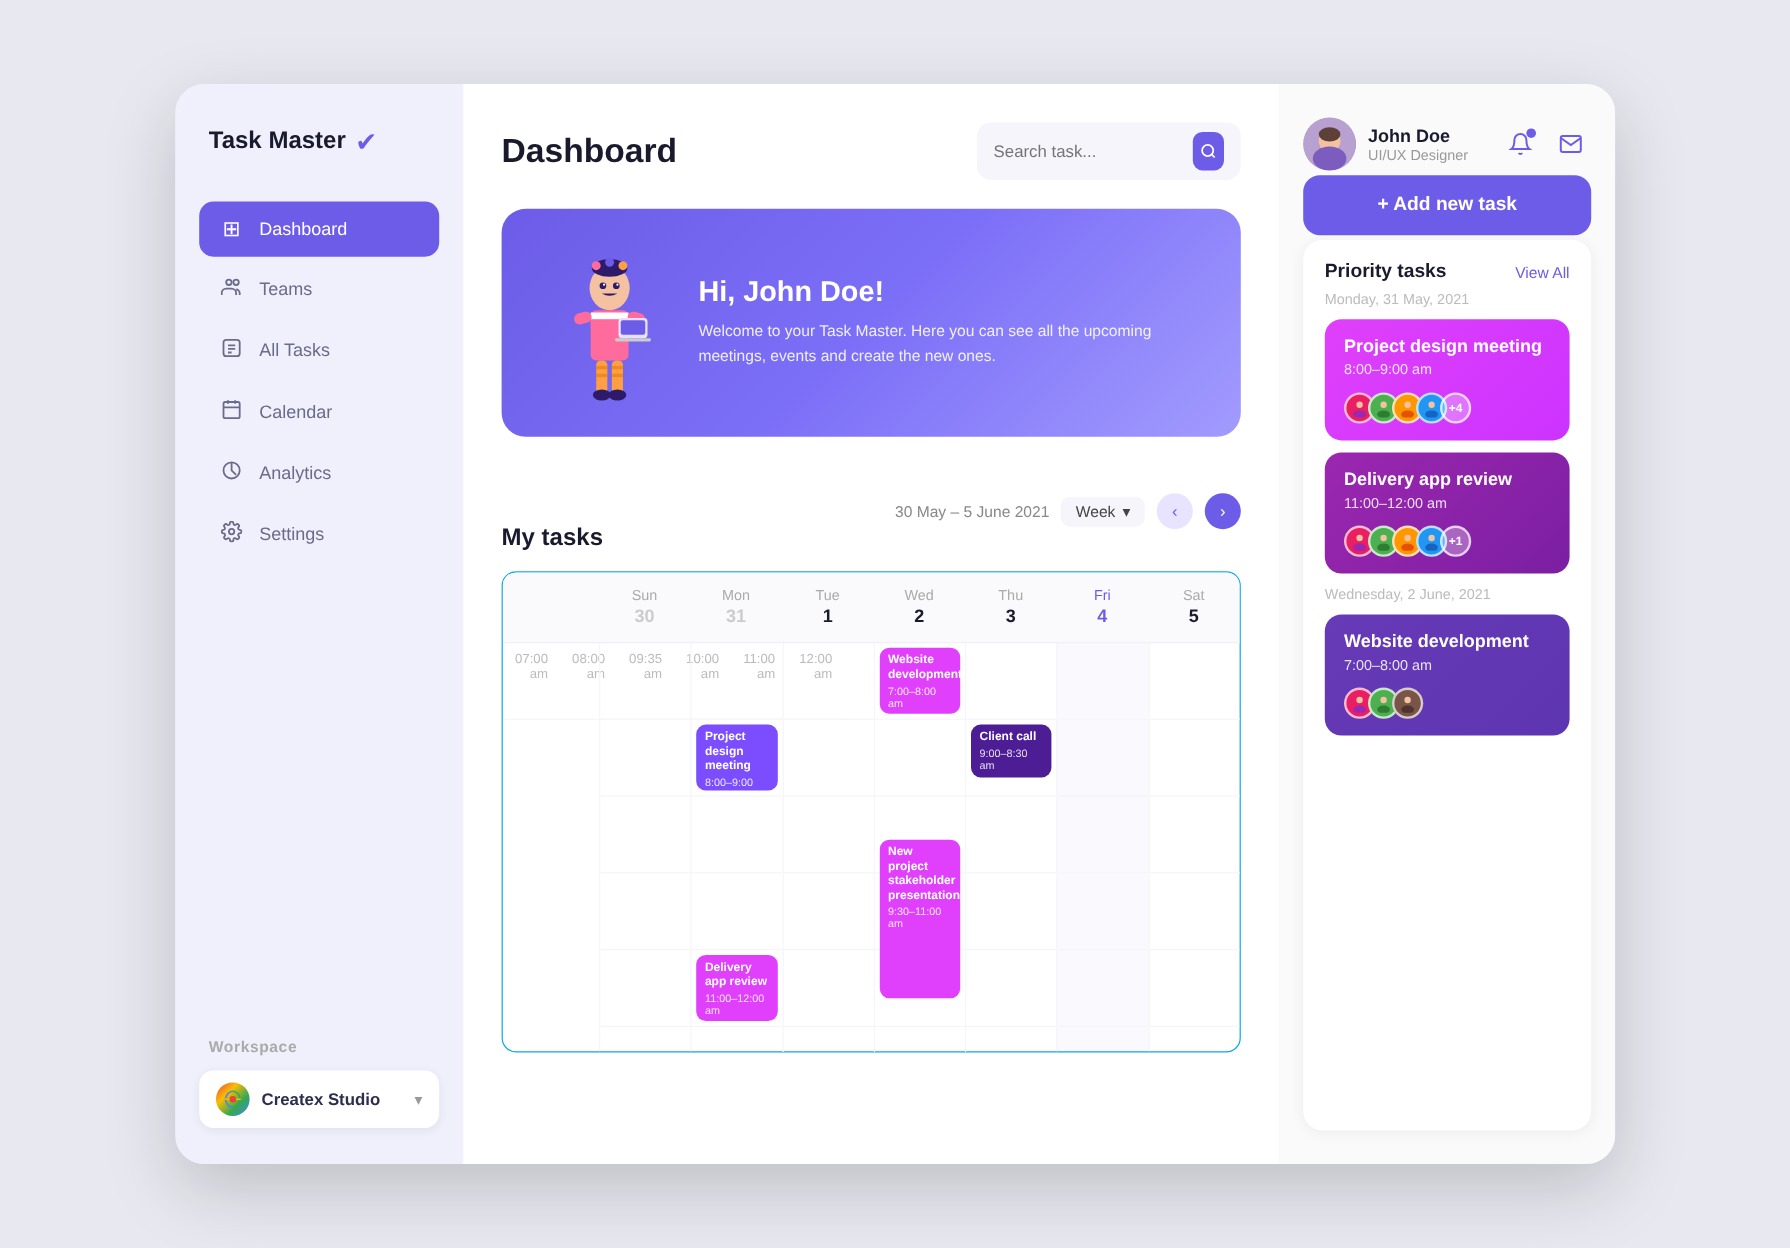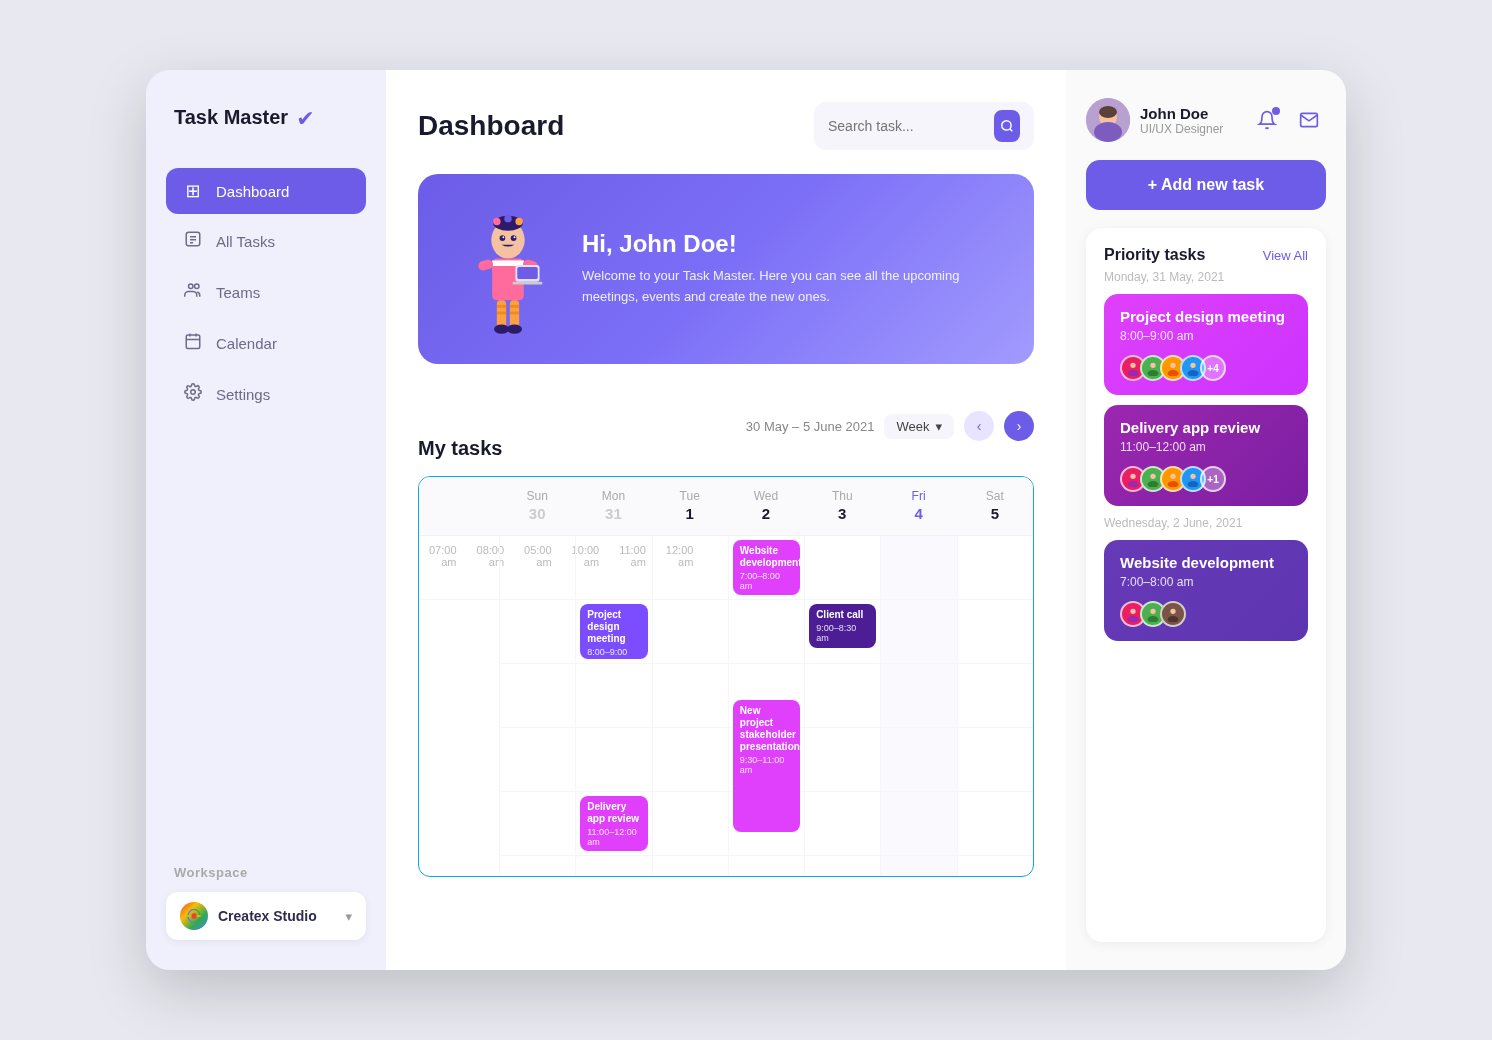--- a/index.html
+++ b/index.html
@@ -301,21 +301,21 @@
     .task-block-time { font-size: 9px; opacity: 0.85; }
 
     
     .right-panel {
       width: 280px;
       min-width: 280px;
       background: #fafafa;
       padding: 28px 20px;
       display: flex;
       flex-direction: column;
-      gap: 18px;
+      gap: 4px;
     }
     .user-header {
       display: flex;
       align-items: center;
       justify-content: space-between;
     }
     .user-info {
       display: flex;
       align-items: center;
       gap: 10px;
@@ -464,53 +464,62 @@
 
   <div class="sidebar">
     <div class="sidebar-logo">
       <span class="sidebar-logo-text">Task Master</span>
       <span style="color:#6c5ce7;font-size:22px;">✔</span>
     </div>
 
     <div class="nav-item active">
       <span class="nav-icon">⊞</span>
       <span>Dashboard</span>
+    </div>
+    <div class="nav-item">
+      <span class="nav-icon">
+        <svg width="18" height="18" viewBox="0 0 24 24" fill="none" stroke="#6b6b8a" stroke-width="2">
+            <circle cx="9" cy="7" r="3"></circle>
+            <circle cx="17" cy="7" r="3"></circle>
+            <path d="M1 21v-2a5 5 0 0 1 5-5h6a5 5 0 0 1 5 5v2"></path>
+            <path d="M17 15a4 4 0 0 1 4 4v2"></path>
+          </svg>
+      </span>
+      <span>Teams</span>
     </div>
     <div class="nav-item">
       <span class="nav-icon">
         <svg width="18" height="18" viewBox="0 0 24 24" fill="none" stroke="#6b6b8a" stroke-width="2">
             <rect x="3" y="3" width="18" height="18" rx="3"></rect>
             <line x1="8" y1="9" x2="16" y2="9"></line>
             <line x1="8" y1="13" x2="16" y2="13"></line>
             <line x1="8" y1="17" x2="12" y2="17"></line>
           </svg>
       </span>
       <span>All Tasks</span>
     </div>
     <div class="nav-item">
       <span class="nav-icon">
         <svg width="18" height="18" viewBox="0 0 24 24" fill="none" stroke="#6b6b8a" stroke-width="2">
-            <circle cx="9" cy="7" r="3"></circle>
-            <circle cx="17" cy="7" r="3"></circle>
-            <path d="M1 21v-2a5 5 0 0 1 5-5h6a5 5 0 0 1 5 5v2"></path>
-            <path d="M17 15a4 4 0 0 1 4 4v2"></path>
-          </svg>
-      </span>
-      <span>Teams</span>
-    </div>
-    <div class="nav-item">
-      <span class="nav-icon">
-        <svg width="18" height="18" viewBox="0 0 24 24" fill="none" stroke="#6b6b8a" stroke-width="2">
             <rect x="3" y="4" width="18" height="18" rx="2"></rect>
             <line x1="16" y1="2" x2="16" y2="6"></line>
             <line x1="8" y1="2" x2="8" y2="6"></line>
             <line x1="3" y1="10" x2="21" y2="10"></line>
           </svg>
       </span>
       <span>Calendar</span>
+    </div>
+    <div class="nav-item">
+      <span class="nav-icon">
+        <svg width="18" height="18" viewBox="0 0 24 24" fill="none" stroke="#6b6b8a" stroke-width="2">
+            <circle cx="12" cy="12" r="9"></circle>
+            <path d="M12 3v9l5 5"></path>
+          </svg>
+      </span>
+      <span>Analytics</span>
     </div>
     <div class="nav-item">
       <span class="nav-icon">
         <svg width="18" height="18" viewBox="0 0 24 24" fill="none" stroke="#6b6b8a" stroke-width="2">
             <circle cx="12" cy="12" r="3"></circle>
             <path d="M19.4 15a1.65 1.65 0 0 0 .33 1.82l.06.06a2 2 0 0 1-2.83 2.83l-.06-.06a1.65 1.65 0 0 0-1.82-.33 1.65 1.65 0 0 0-1 1.51V21a2 2 0 0 1-4 0v-.09A1.65 1.65 0 0 0 9 19.4a1.65 1.65 0 0 0-1.82.33l-.06.06a2 2 0 0 1-2.83-2.83l.06-.06A1.65 1.65 0 0 0 4.68 15a1.65 1.65 0 0 0-1.51-1H3a2 2 0 0 1 0-4h.09A1.65 1.65 0 0 0 4.6 9a1.65 1.65 0 0 0-.33-1.82l-.06-.06a2 2 0 0 1 2.83-2.83l.06.06A1.65 1.65 0 0 0 9 4.68a1.65 1.65 0 0 0 1-1.51V3a2 2 0 0 1 4 0v.09a1.65 1.65 0 0 0 1 1.51 1.65 1.65 0 0 0 1.82-.33l.06-.06a2 2 0 0 1 2.83 2.83l-.06.06A1.65 1.65 0 0 0 19.4 9a1.65 1.65 0 0 0 1.51 1H21a2 2 0 0 1 0 4h-.09a1.65 1.65 0 0 0-1.51 1z"></path>
           </svg>
       </span>
       <span>Settings</span>
     </div>
@@ -639,21 +648,21 @@
           <span class="cal-day-name">Sat</span>
           <span class="cal-day-num current">5</span>
         </div>
       </div>
 
       <div class="cal-body">
 
         <div class="time-col">
           <div class="time-slot">07:00 am</div>
           <div class="time-slot">08:00 am</div>
-          <div class="time-slot">05:00 am</div>
+          <div class="time-slot">09:35 am</div>
           <div class="time-slot">10:00 am</div>
           <div class="time-slot">11:00 am</div>
           <div class="time-slot">12:00 am</div>
         </div>
 
         <div class="day-col">
           <div class="day-cell"></div>
           <div class="day-cell"></div>
           <div class="day-cell"></div>
           <div class="day-cell"></div>

